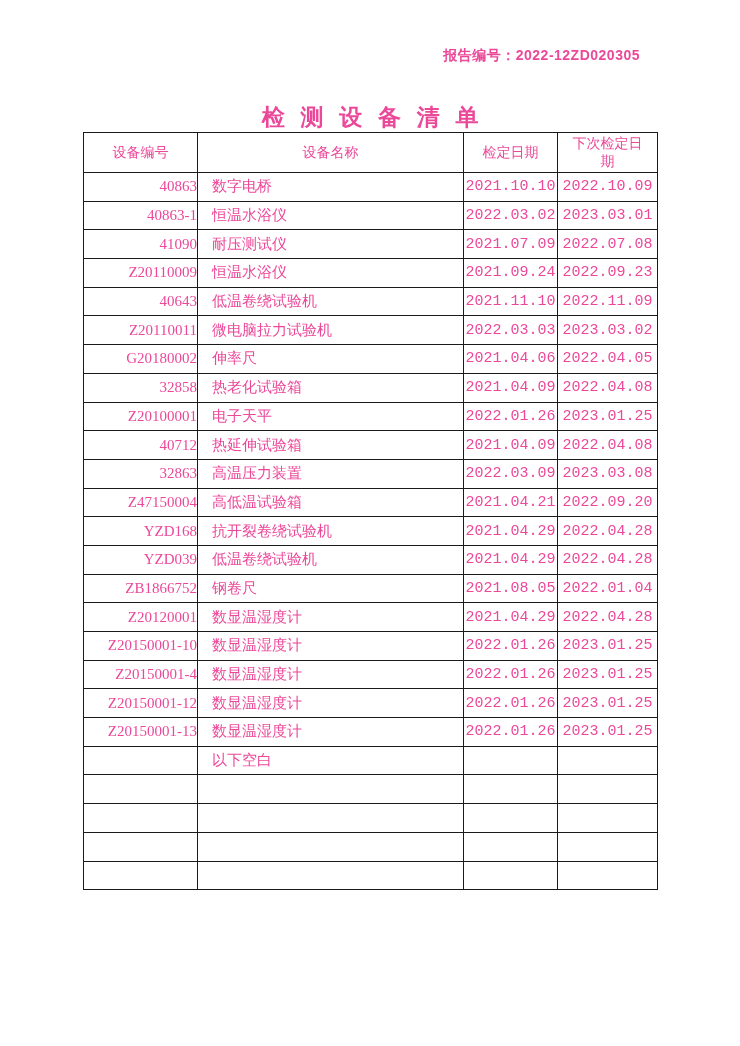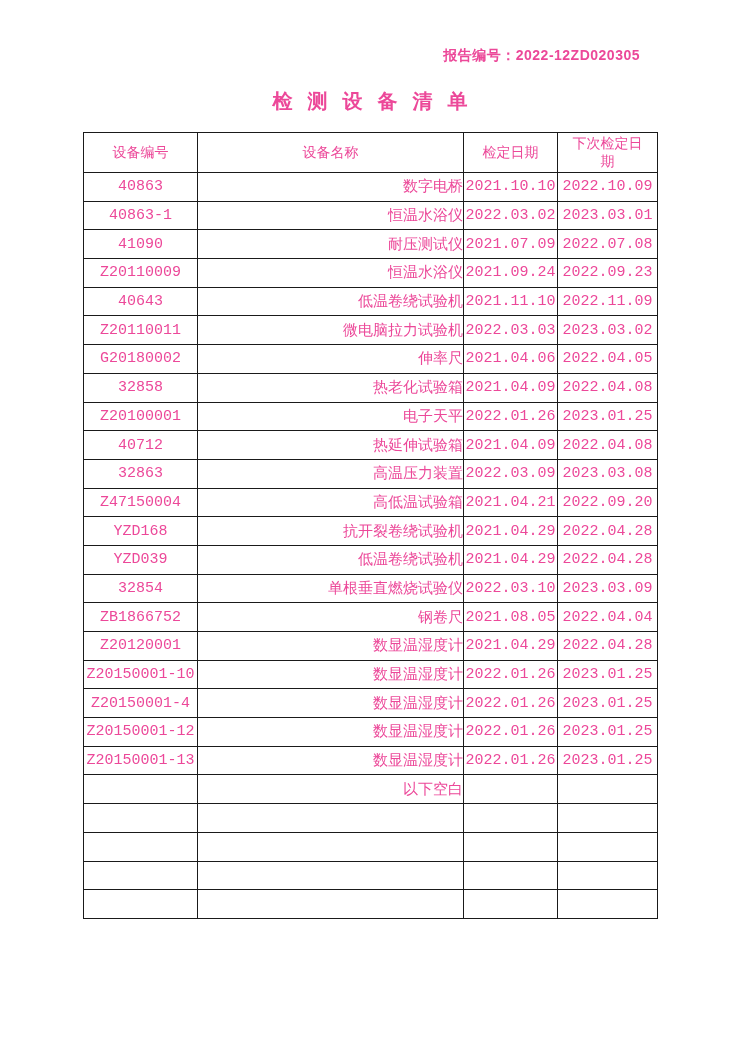--- a/index.html
+++ b/index.html
@@ -20,25 +20,25 @@
     left: 0;
     width: 640px;
     text-align: right;
     font-size: 14px;
     font-weight: bold;
     letter-spacing: 0.5px;
     font-family: "Liberation Sans", sans-serif;
   }
   .doc-title {
     position: absolute;
-    top: 88px;
+    top: 102px;
     left: 0;
     width: 740px;
     text-align: center;
-    font-size: 20px;
+    font-size: 23px;
     font-weight: bold;
     letter-spacing: 5px;
     text-indent: 5px;
     font-family: "Liberation Serif", serif;
   }
   table.equipment {
     position: absolute;
     top: 132px;
     left: 83px;
     width: 574px;
@@ -62,22 +62,22 @@
     text-align: center;
     line-height: 1.25;
     padding: 2px 10px;
     font-family: "Liberation Serif", serif;
   }
   table.equipment td {
     height: 28.7px;
     font-size: 15px;
     line-height: 1;
   }
-  td.cell-id   { text-align: center; font-family: Liberation Mono, monospace; }
-  td.cell-name { text-align: right; padding-left: 14px; font-family: "Liberation Serif", serif; font-size: 14.5px; }
+  td.cell-id   { text-align: right; font-family: Liberation Serif, serif; }
+  td.cell-name { text-align: left; padding-left: 14px; font-family: "Liberation Serif", serif; font-size: 14.5px; }
   td.cell-date { text-align: center; font-family: Liberation Mono, monospace; }
 </style>
 </head>
 <body>
 
 <div class="page">
 
   <div class="report-number">报告编号：2022-12ZD020305</div>
 
   <div class="doc-title">检 测 设 备 清 单</div>
@@ -176,30 +176,24 @@
       <td class="cell-date">2021.04.29</td>
       <td class="cell-date">2022.04.28</td>
     </tr>
         <tr>
       <td class="cell-id">YZD039</td>
       <td class="cell-name">低温卷绕试验机</td>
       <td class="cell-date">2021.04.29</td>
       <td class="cell-date">2022.04.28</td>
     </tr>
         <tr>
-      <td class="cell-id">32854</td>
-      <td class="cell-name">单根垂直燃烧试验仪</td>
-      <td class="cell-date">2022.03.10</td>
-      <td class="cell-date">2023.03.09</td>
-    </tr>
-        <tr>
       <td class="cell-id">ZB1866752</td>
       <td class="cell-name">钢卷尺</td>
       <td class="cell-date">2021.08.05</td>
-      <td class="cell-date">2022.04.04</td>
+      <td class="cell-date">2022.01.04</td>
     </tr>
         <tr>
       <td class="cell-id">Z20120001</td>
       <td class="cell-name">数显温湿度计</td>
       <td class="cell-date">2021.04.29</td>
       <td class="cell-date">2022.04.28</td>
     </tr>
         <tr>
       <td class="cell-id">Z20150001-10</td>
       <td class="cell-name">数显温湿度计</td>

